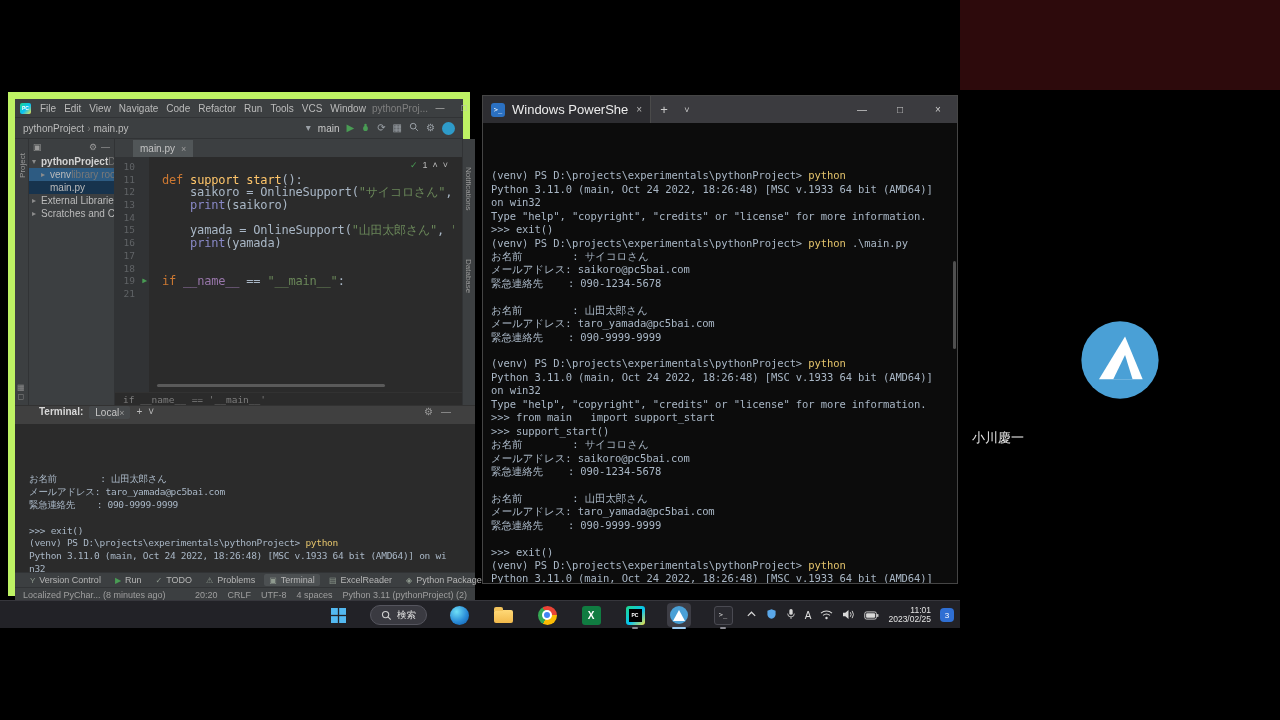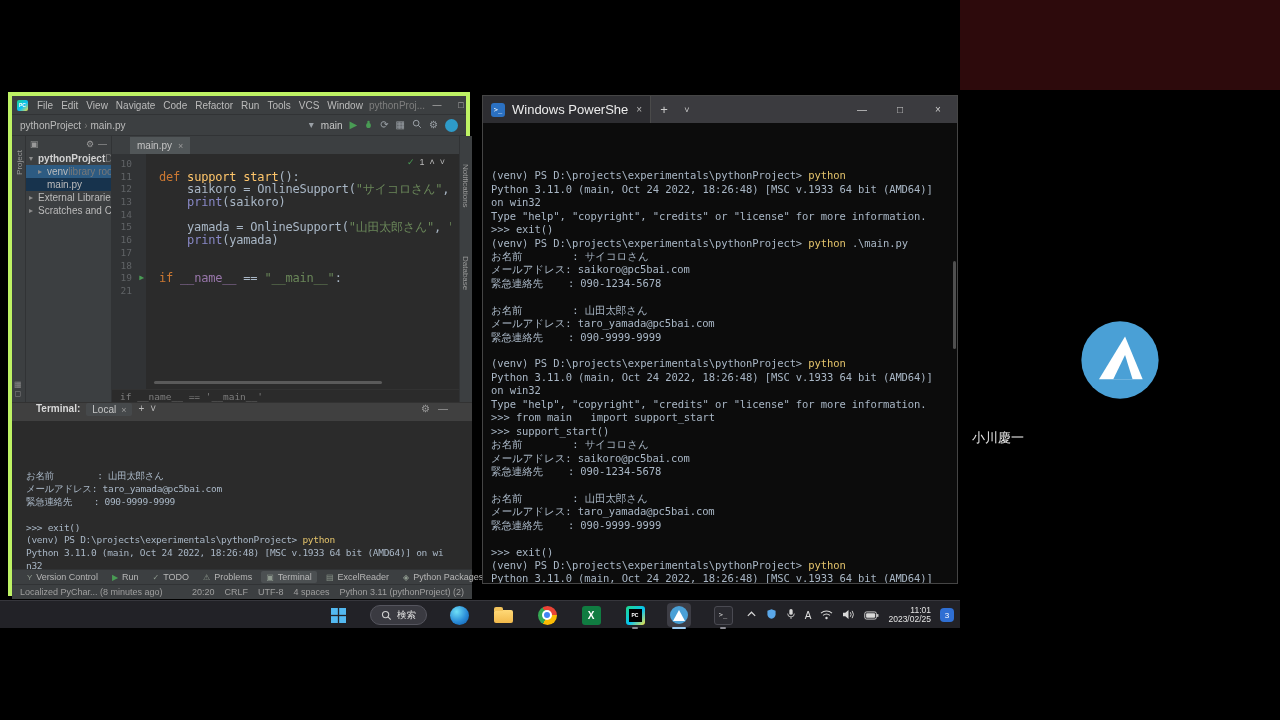--- a/index.html
+++ b/index.html
@@ -7,21 +7,21 @@
   #stage{position:relative;width:1280px;height:720px;background:#000;overflow:hidden;
          font-family:"Liberation Sans",sans-serif;color:#bbb}
 
   
   #maroon{position:absolute;left:960px;top:0;width:320px;height:90px;background:#2d0a0c}
   #logo{position:absolute;left:1078px;top:318px;width:84px;height:84px}
   #presenter-name{position:absolute;left:972px;top:429px;font-size:13px;color:#e6e6e6}
 
   
   #pcw{position:absolute;left:8px;top:92px;width:462px;height:504px;background:#3c3f41;
-       border:4px solid #bef264;font-size:10px}
+       border:7px solid #bef264;font-size:10px}
   #pc-title{height:19px;display:flex;align-items:center;padding-left:5px;border-bottom:1px solid #313335}
   .pc-logo{width:11px;height:11px;border-radius:2px;margin-right:5px;flex:none;
            background:linear-gradient(135deg,#1bd48c,#0ac0f5 55%,#f7e243);display:flex;
            align-items:center;justify-content:center;font-size:5px;font-weight:bold;color:#fff}
   .menu-item{padding:0 4px;font-size:10px;color:#bbb;white-space:nowrap}
   #pc-menu{display:flex}
   #pc-wintitle{margin-left:2px;color:#7f7f7f;white-space:nowrap}
   .win-ctl{margin-left:auto;display:flex;height:100%}
   .wbtn{width:24px;height:100%;display:flex;align-items:center;justify-content:center;color:#bbb;font-size:9px}
 
@@ -78,21 +78,21 @@
   #ctxline{position:absolute;bottom:0;left:0;right:0;height:13px;background:#2b2b2b;border-top:1px solid #323232;
            color:#7d7d7d;font-size:9.5px;padding-left:8px;display:flex;align-items:center;
            font-family:"DejaVu Sans Mono",monospace;white-space:pre}
   #right-strip{width:13px;border-left:1px solid #313335;position:relative;flex:none;background:#3c3f41}
   #right-strip .l1{right:2px;top:28px}
   #right-strip .l2{right:2px;top:120px}
 
   #pc-term{position:absolute;top:306px;left:0;width:460px;height:167px;background:#2b2b2b;border-top:1px solid #323232}
   #term-head{height:18px;background:#404040;display:flex;align-items:flex-start;gap:6px;padding:0 24px;font-size:10px}
   #term-label{font-weight:bold;color:#d8d8d8}
-  .term-tab{background:#46494b;padding:1px 6px;border-radius:2px;color:#c7c7c7;display:flex;gap:5px;align-items:center}
+  .term-tab{background:#46494b;padding:1px 6px;border-radius:2px;color:#c7c7c7;display:flex;align-items:center}
   .term-tab .x{color:#9a9a9a;font-size:9px}
   #term-head .rgt{margin-left:auto;display:flex;gap:8px;color:#9a9a9a}
   #term-body{padding:11px 0 0 14px;font-family:"DejaVu Sans Mono","Liberation Mono",monospace;font-size:9.5px;
              line-height:12.8px;color:#bcbcbc;letter-spacing:-0.3px;white-space:pre;overflow:hidden;height:148px}
   .term-line{height:12.8px}
 
   #pc-tabs{position:absolute;top:473px;left:0;width:460px;height:15px;background:#3c3f41;border-top:1px solid #313335;
            display:flex;align-items:center;gap:4px;padding:0 10px;font-size:9px;color:#b6b6b6}
   .tool-tab{display:flex;align-items:center;gap:4px;padding:1px 5px;border-radius:2px;white-space:nowrap}
   .tool-tab.active{background:#4c5052}

